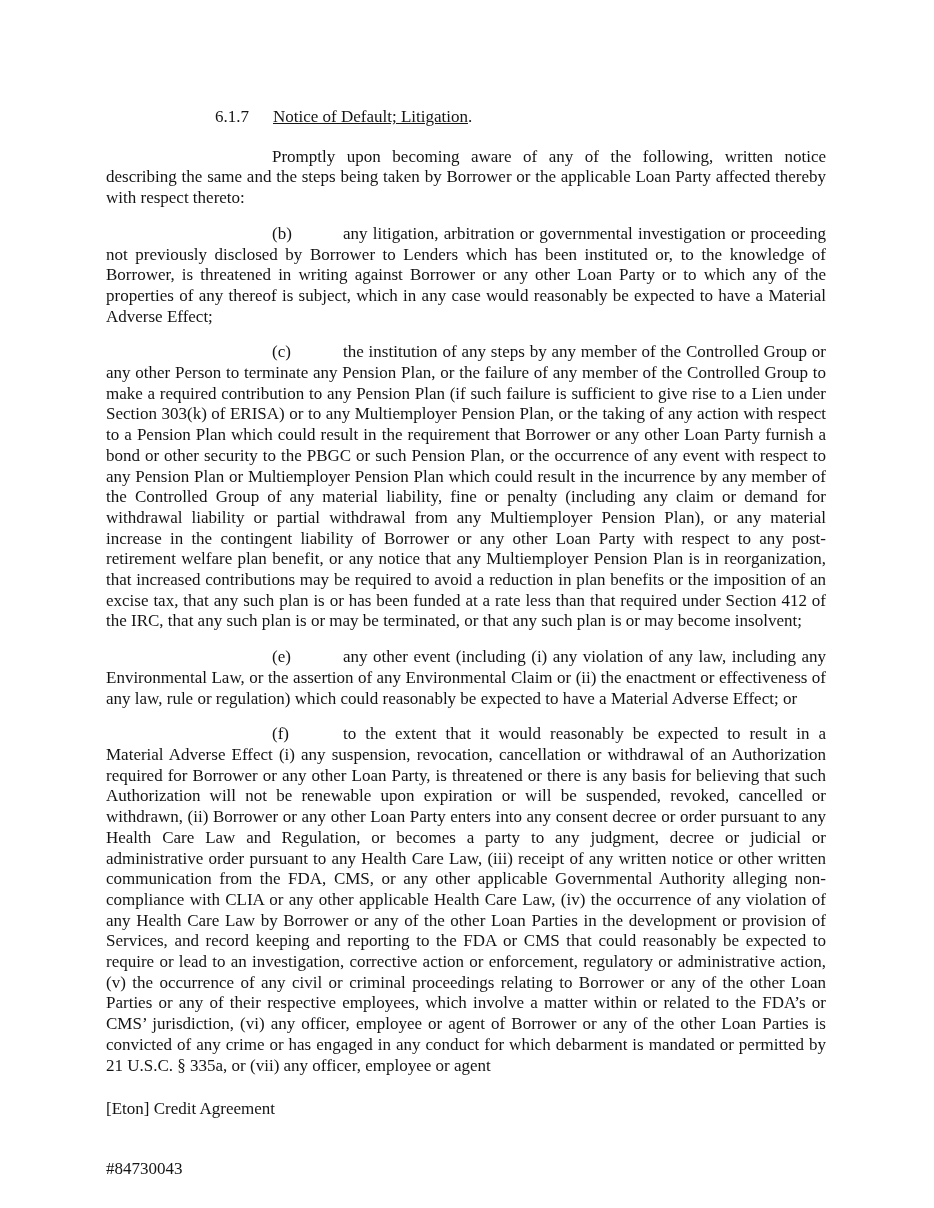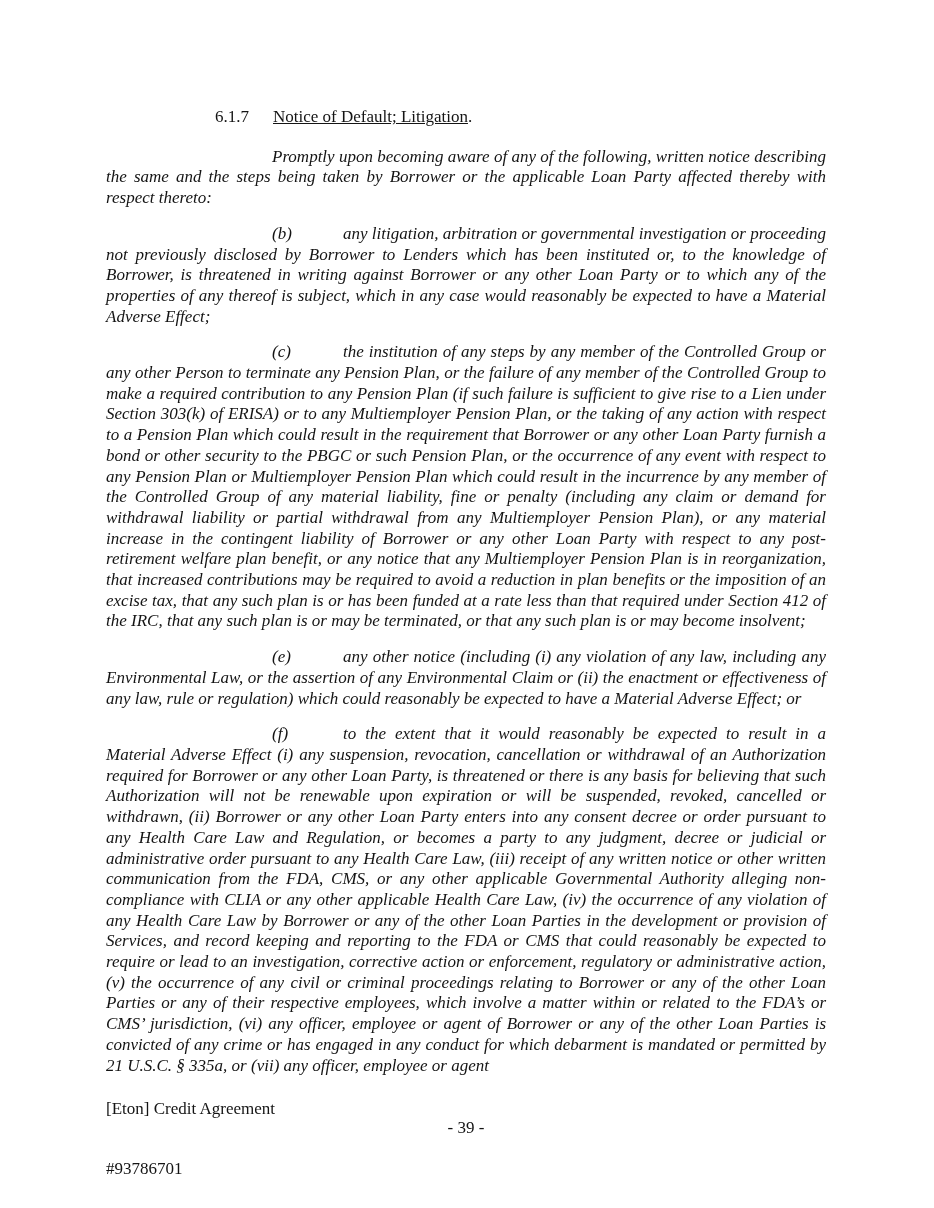--- a/index.html
+++ b/index.html
@@ -34,21 +34,20 @@
   .section-number {
     display: inline-block;
     width: 58px;
   }
   .section-title {
     text-decoration: underline;
   }
   .para {
     margin: 4px 0 15px 0;
     text-indent: 166px;
-    font-style: italic;
   }
   .para.last {
     margin-bottom: 0;
   }
   .sub-label-box {
     display: inline-block;
     width: 71px;
     text-indent: 0;
   }
   .footer-pageno {
@@ -80,22 +79,21 @@
     </div>
 
     <p class="para">Promptly upon becoming aware of any of the following, written notice describing the same and the steps being taken by Borrower or the applicable Loan Party affected thereby with respect thereto:</p>
 
 
     <p class="para"><span class="sub-label-box">(b)</span><span>any litigation, arbitration or governmental investigation or proceeding not previously disclosed by Borrower to Lenders which has been instituted or, to the knowledge of Borrower, is threatened in writing against Borrower or any other Loan Party or to which any of the properties of any thereof is subject, which in any case would reasonably be expected to have a Material Adverse Effect;</span></p>
 
     <p class="para"><span class="sub-label-box">(c)</span><span>the institution of any steps by any member of the Controlled Group or any other Person to terminate any Pension Plan, or the failure of any member of the Controlled Group to make a required contribution to any Pension Plan (if such failure is sufficient to give rise to a Lien under Section 303(k) of ERISA) or to any Multiemployer Pension Plan, or the taking of any action with respect to a Pension Plan which could result in the requirement that Borrower or any other Loan Party furnish a bond or other security to the PBGC or such Pension Plan, or the occurrence of any event with respect to any Pension Plan or Multiemployer Pension Plan which could result in the incurrence by any member of the Controlled Group of any material liability, fine or penalty (including any claim or demand for withdrawal liability or partial withdrawal from any Multiemployer Pension Plan), or any material increase in the contingent liability of Borrower or any other Loan Party with respect to any post-retirement welfare plan benefit, or any notice that any Multiemployer Pension Plan is in reorganization, that increased contributions may be required to avoid a reduction in plan benefits or the imposition of an excise tax, that any such plan is or has been funded at a rate less than that required under Section 412 of the IRC, that any such plan is or may be terminated, or that any such plan is or may become insolvent;</span></p>
 
 
-    <p class="para"><span class="sub-label-box">(e)</span><span>any other notice (including (i) any violation of any law, including any Environmental Law, or the assertion of any Environmental Claim or (ii) the enactment or effectiveness of any law, rule or regulation) which could reasonably be expected to have a Material Adverse Effect; or</span></p>
+    <p class="para"><span class="sub-label-box">(e)</span><span>any other event (including (i) any violation of any law, including any Environmental Law, or the assertion of any Environmental Claim or (ii) the enactment or effectiveness of any law, rule or regulation) which could reasonably be expected to have a Material Adverse Effect; or</span></p>
 
     <p class="para last"><span class="sub-label-box">(f)</span><span>to the extent that it would reasonably be expected to result in a Material Adverse Effect (i) any suspension, revocation, cancellation or withdrawal of an Authorization required for Borrower or any other Loan Party, is threatened or there is any basis for believing that such Authorization will not be renewable upon expiration or will be suspended, revoked, cancelled or withdrawn, (ii) Borrower or any other Loan Party enters into any consent decree or order pursuant to any Health Care Law and Regulation, or becomes a party to any judgment, decree or judicial or administrative order pursuant to any Health Care Law, (iii) receipt of any written notice or other written communication from the FDA, CMS, or any other applicable Governmental Authority alleging non-compliance with CLIA or any other applicable Health Care Law, (iv) the occurrence of any violation of any Health Care Law by Borrower or any of the other Loan Parties in the development or provision of Services, and record keeping and reporting to the FDA or CMS that could reasonably be expected to require or lead to an investigation, corrective action or enforcement, regulatory or administrative action, (v) the occurrence of any civil or criminal proceedings relating to Borrower or any of the other Loan Parties or any of their respective employees, which involve a matter within or related to the FDA’s or CMS’ jurisdiction, (vi) any officer, employee or agent of Borrower or any of the other Loan Parties is convicted of any crime or has engaged in any conduct for which debarment is mandated or permitted by 21 U.S.C. § 335a, or (vii) any officer, employee or agent</span></p>
 
   </div>
 
-  <div class="footer-pageno">- 39 -</div>
   <div class="footer-docname">[Eton] Credit Agreement</div>
-  <div class="footer-docnum">#93786701</div>
+  <div class="footer-docnum">#84730043</div>
 </div>
 
 </body></html>

